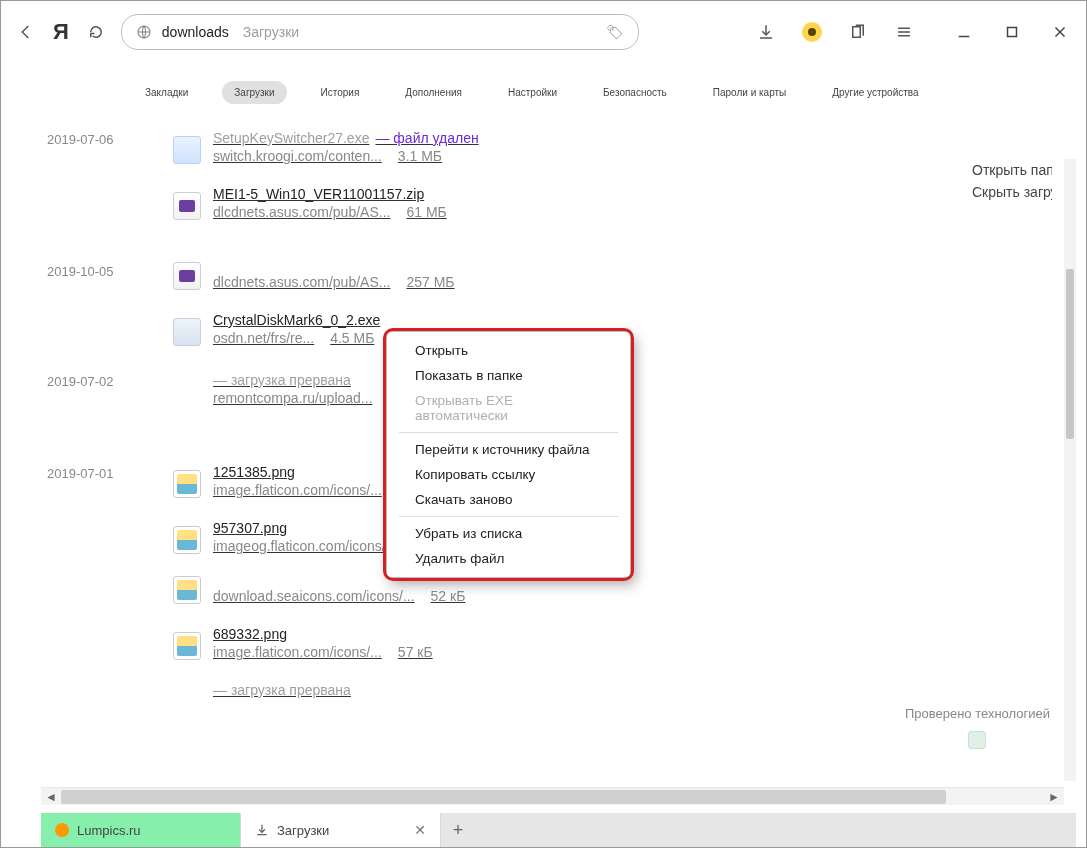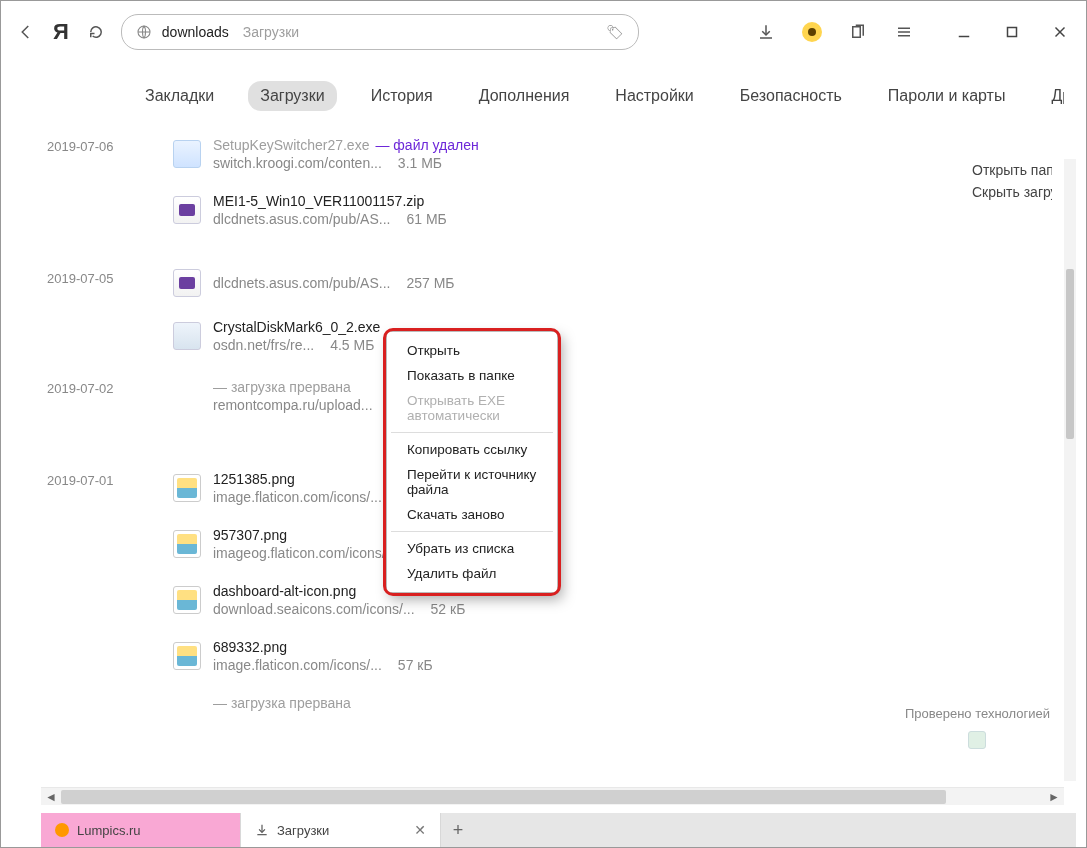--- a/index.html
+++ b/index.html
@@ -85,21 +85,21 @@
   .inner-scroll {
     position:absolute;
     left:0; top:0; bottom:30px; right:12px;
     overflow:hidden;
   }
   .nav-tabs {
     display:flex;
     align-items:flex-end;
     padding: 18px 0 18px 92px;
     gap: 22px;
-    font-size: 16px;
+    font-size: 10px;
     color: #444;
   }
   .nav-tabs .tab { padding: 6px 12px; border-radius: 13px; cursor:pointer; white-space:nowrap; }
   .nav-tabs .tab.active { background: #e0e0e0; }
   .right-actions {
     position:absolute;
     right: 12px;
     top: 96px;
     text-align: left;
     font-size: 14px;
@@ -121,58 +121,58 @@
   .date {
     color:#888;
     font-size:13px;
     position:absolute;
     left: 6px;
   }
   .item {
     position:relative;
     padding: 8px 0 14px 132px;
     display:flex;
-    align-items:center;
+    align-items:flex-end;
     gap: 12px;
   }
   .item .date { top: 10px; }
   .item .fico {
     width: 28px; height: 28px;
     flex: 0 0 28px;
     border:1px solid #ccd;
     border-radius:3px;
     display:flex; align-items:center; justify-content:center;
     font-size:12px;
     background: linear-gradient(#f8f8f8,#eee);
   }
   .fico.doc { background: linear-gradient(#eaf3ff,#cfe3ff); border-color:#b8d2f0; }
   .fico.zip { background: linear-gradient(#fff,#f2f2f2); }
   .fico.zip::before { content:""; width:16px; height:12px; background:#6b3fa0; border-radius:2px; display:block; }
   .fico.exe { background: linear-gradient(#eef4fb,#d8e4ef); }
   .fico.img { background:#fff; border-color:#ccc; position:relative; }
   .fico.img::before { content:""; position:absolute; left:3px; right:3px; top:3px; bottom:3px; background: linear-gradient(#ffe082 50%, #6ab7d6 50%); border-radius:2px; }
 
-  .meta { display:flex; flex-direction:column; gap:2px; }
+  .meta { display:flex; flex-direction:column; gap:2px;text-decoration:underline; }
   .title-row { display:flex; gap:6px; align-items:baseline; }
   .fname { color:#222; font-size:14px; }
   .deleted .fname { color:#9e9e9e; }
   .deleted-suffix { color:#6d28d9; }
   .sub-row { display:flex; gap:16px; color:#888; font-size:14px; }
   .item.interrupted .msg { color:#9e9e9e; }
 
   .ctx-menu {
     position:absolute;
     left: 345px;
     top: 268px;
-    width: 172px;
+    width: 245px;
     background:#fff;
     border:1px solid #bbb;
     border-radius:4px;
     box-shadow: 4px 6px 14px rgba(0,0,0,0.35);
-    padding: 6px 4px;
+    padding: 6px 12px;
     z-index: 100;
   }
   .ctx-menu::before {
     content:"";
     position:absolute;
     left:-4px; top:-4px; right:-4px; bottom:-4px;
     border:3px solid #d92020;
     border-radius:10px;
     pointer-events:none;
   }
@@ -208,21 +208,21 @@
     display:flex;
     align-items:stretch;
     background:#e6e6e6;
   }
   .tabbar .btab {
     display:flex; align-items:center;
     padding: 0 14px;
     gap:8px;
     border-right:1px solid #d8d8d8;
     min-width: 200px;
-    background:#f9a8d4;
+    background:#86efac;
     color:#444;
     font-size:13px;
   }
   .tabbar .btab.active { background:#fff; }
   .btab .close { margin-left:auto; color:#777; font-size:14px; }
   .btab .tico { width:14px; height:14px; }
   .orange-fav { width:14px; height:14px; border-radius:50%; background:#ff9800; }
   .add-tab { width:34px; display:flex; align-items:center; justify-content:center; color:#666; font-size:18px; }
 
   .vscroll {
@@ -363,21 +363,21 @@
                   <span class="fname">MEI1-5_Win10_VER11001157.zip</span>
                 </div>
               <div class="sub-row">
                 <span>dlcdnets.asus.com/pub/AS...</span>
                 <span>61 МБ</span>
               </div>
             </div>
           </div>
 
           <div class="item" style="margin-top:20px;">
-            <span class="date">2019-07-05</span>
+            <span class="date">2019-10-05</span>
             <div class="fico zip"></div>
             <div class="meta">
               <div class="sub-row">
                 <span>dlcdnets.asus.com/pub/AS...</span>
                 <span>257 МБ</span>
               </div>
             </div>
           </div>
 
           <div class="item">
@@ -427,23 +427,20 @@
               <div class="sub-row">
                 <span>imageog.flaticon.com/icons/...</span>
                 <span>114 кБ</span>
               </div>
             </div>
           </div>
 
           <div class="item">
             <div class="fico img"></div>
             <div class="meta">
-              <div class="title-row">
-                  <span class="fname">dashboard-alt-icon.png</span>
-                </div>
               <div class="sub-row">
                 <span>download.seaicons.com/icons/...</span>
                 <span>52 кБ</span>
               </div>
             </div>
           </div>
 
           <div class="item">
             <div class="fico img"></div>
             <div class="meta">
@@ -474,22 +471,22 @@
         <div class="trigger-dot">
           <svg viewBox="0 0 10 10">
               <path d="M2 3l3 3 3-3"></path>
             </svg>
         </div>
         <div class="ctx-menu">
           <div class="ctx-item">Открыть</div>
           <div class="ctx-item">Показать в папке</div>
           <div class="ctx-item disabled">Открывать EXE автоматически</div>
           <div class="ctx-sep"></div>
+          <div class="ctx-item">Перейти к источнику файла</div>
           <div class="ctx-item">Копировать ссылку</div>
-          <div class="ctx-item">Перейти к источнику файла</div>
           <div class="ctx-item">Скачать заново</div>
           <div class="ctx-sep"></div>
           <div class="ctx-item">Убрать из списка</div>
           <div class="ctx-item">Удалить файл</div>
         </div>
       </div>
 
       <div class="hscroll">
         <div class="arrow">◄</div>
         <div class="track">

